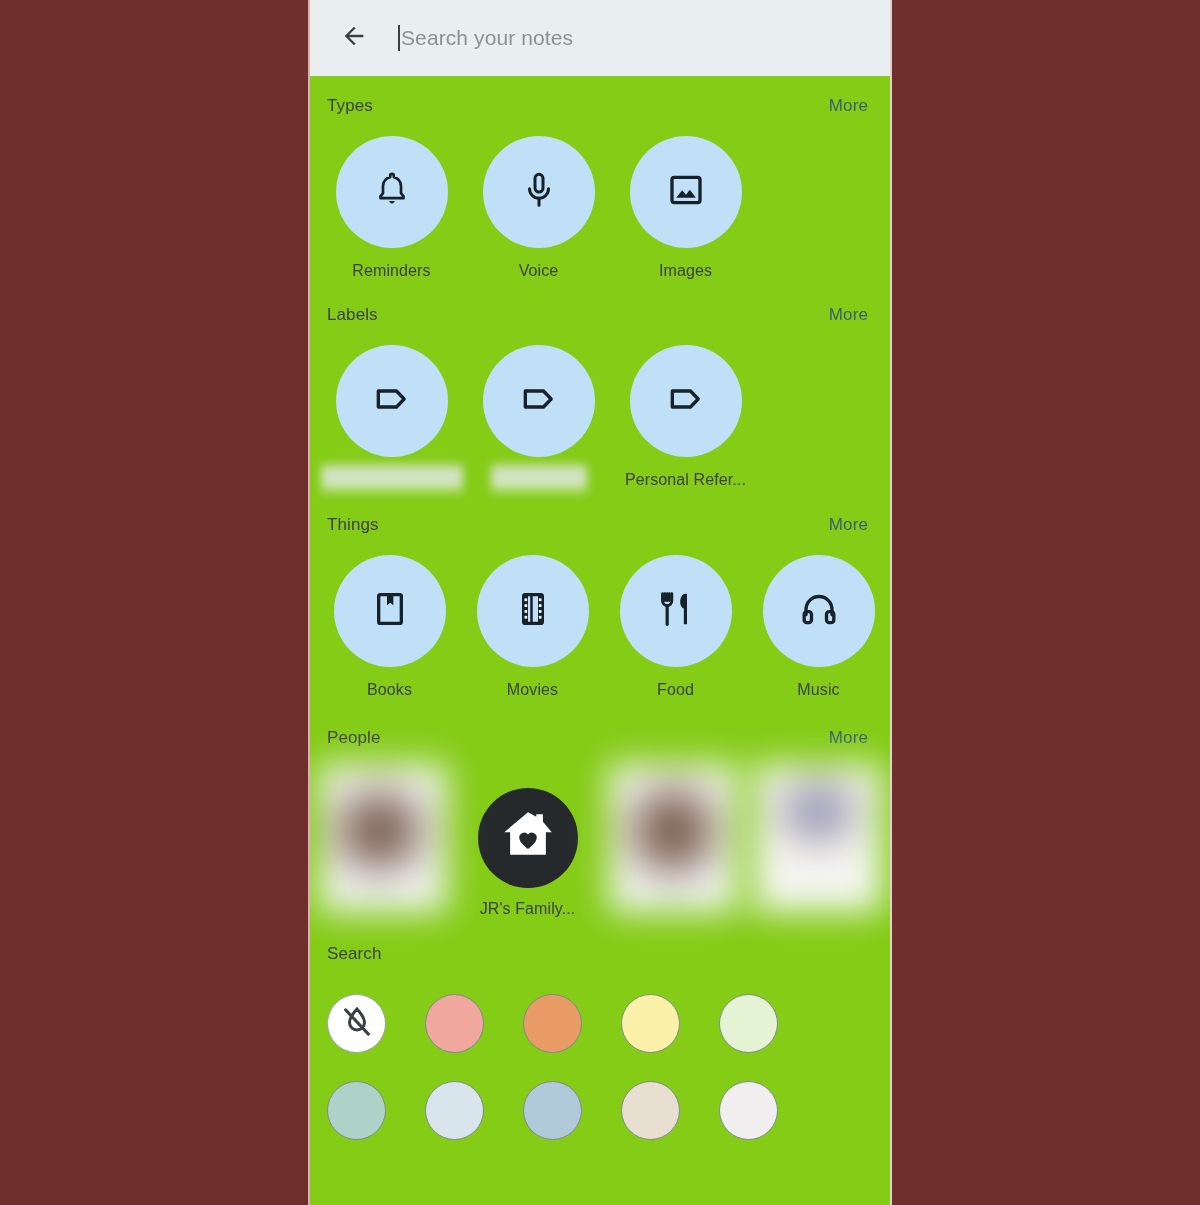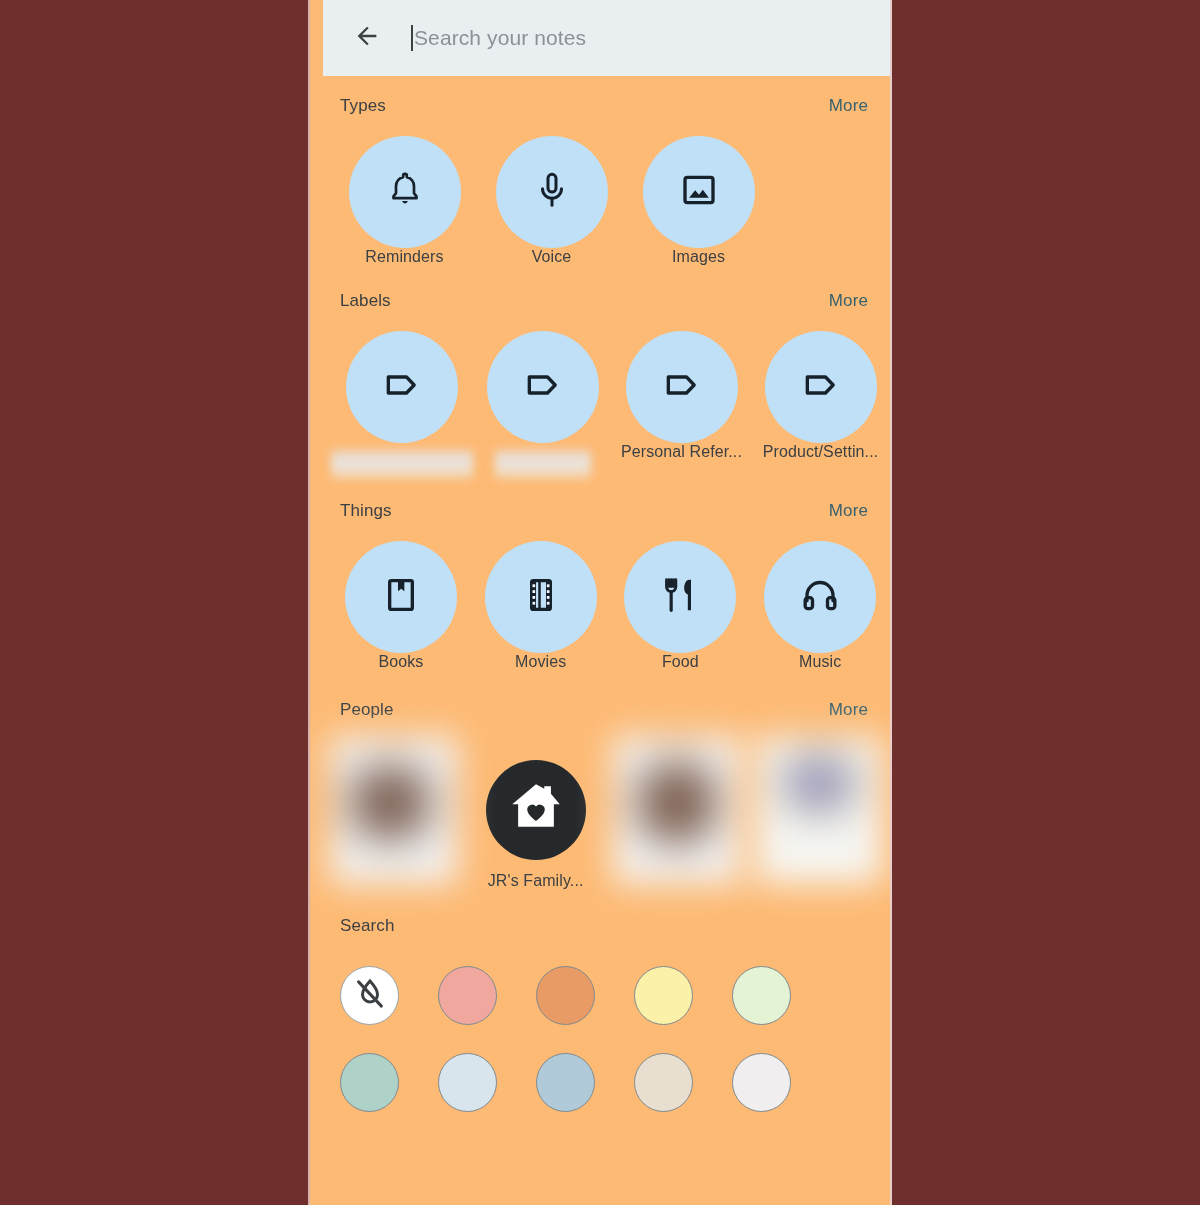--- a/index.html
+++ b/index.html
@@ -17,26 +17,25 @@
     position: relative;
     width: 1200px;
     height: 1205px;
   }
   .phone {
     position: absolute;
     left: 308px;
     top: 0;
     width: 584px;
     height: 1205px;
-    background: #fdba74;
+    background: #84cc16;
     overflow: hidden;
     border-left: 2px solid #d8b3ae;
     border-right: 2px solid #e8cfcb;
     box-sizing: border-box;
-    padding-left: 13px;
   }
 
   
   .searchbar {
     height: 76px;
     background: #e9eef0;
     display: flex;
     align-items: center;
     padding: 0 0 0 22px;
     box-sizing: border-box;
@@ -108,20 +107,21 @@
   .chip-circle {
     width: 112px;
     height: 112px;
     border-radius: 50%;
     background: #bfe0f7;
     display: flex;
     align-items: center;
     justify-content: center;
   }
   .chip-label {
+    margin-top: 14px;
     font-size: 16px;
     color: #3c4043;
     white-space: nowrap;
     letter-spacing: .1px;
     height: 19px;
   }
   .chip-label.redacted {
     width: 142px;
     height: 34px;
     margin-top: 4px;
@@ -316,30 +316,20 @@
         <div class="chip-circle">
           <span>
             <svg width="40" height="40" viewBox="0 0 24 24" aria-hidden="true">
               <path d="M3.8 7.2h10.9l4.6 4.8-4.6 4.8H3.8z" fill="none" stroke="#16212b" stroke-width="2" stroke-linejoin="round"></path>
             </svg>
           </span>
         </div>
         <span class="chip-label">Personal Refer...</span>
       </div>
 
-      <div class="chip">
-        <div class="chip-circle">
-          <span>
-            <svg width="40" height="40" viewBox="0 0 24 24" aria-hidden="true">
-              <path d="M3.8 7.2h10.9l4.6 4.8-4.6 4.8H3.8z" fill="none" stroke="#16212b" stroke-width="2" stroke-linejoin="round"></path>
-            </svg>
-          </span>
-        </div>
-        <span class="chip-label">Product/Settin...</span>
-      </div>
     </div>
 
     <div class="spacer-12"></div>
 
     <div class="section-head">
       <span class="section-title">Things</span>
       <span class="section-more">More</span>
     </div>
     <div class="spacer-12"></div>
     <div class="chip-row">

